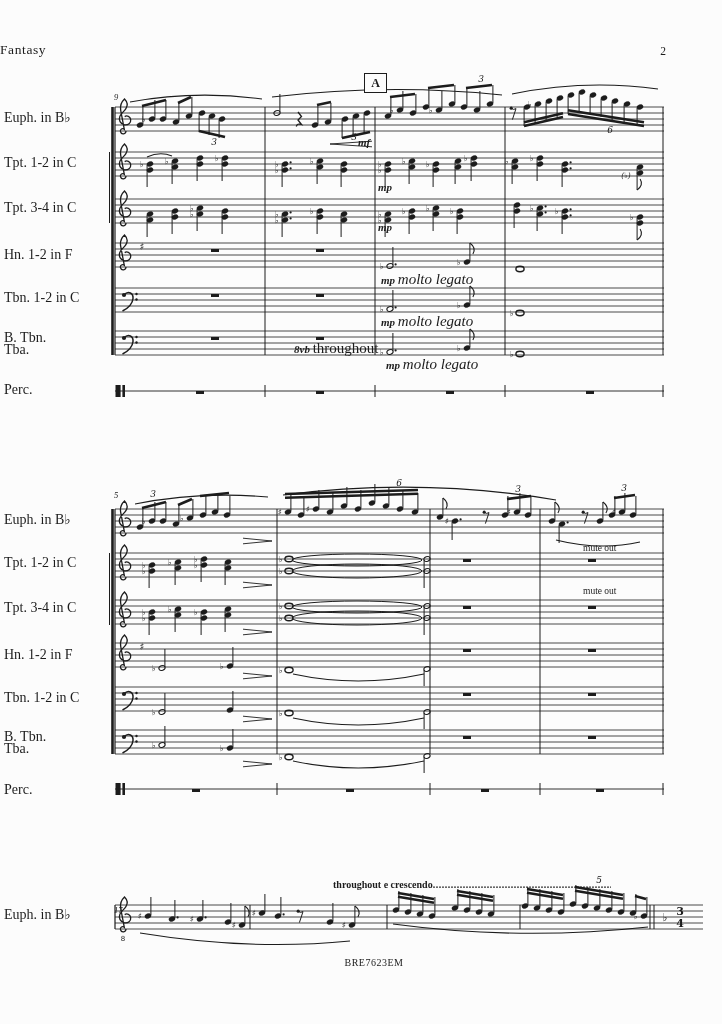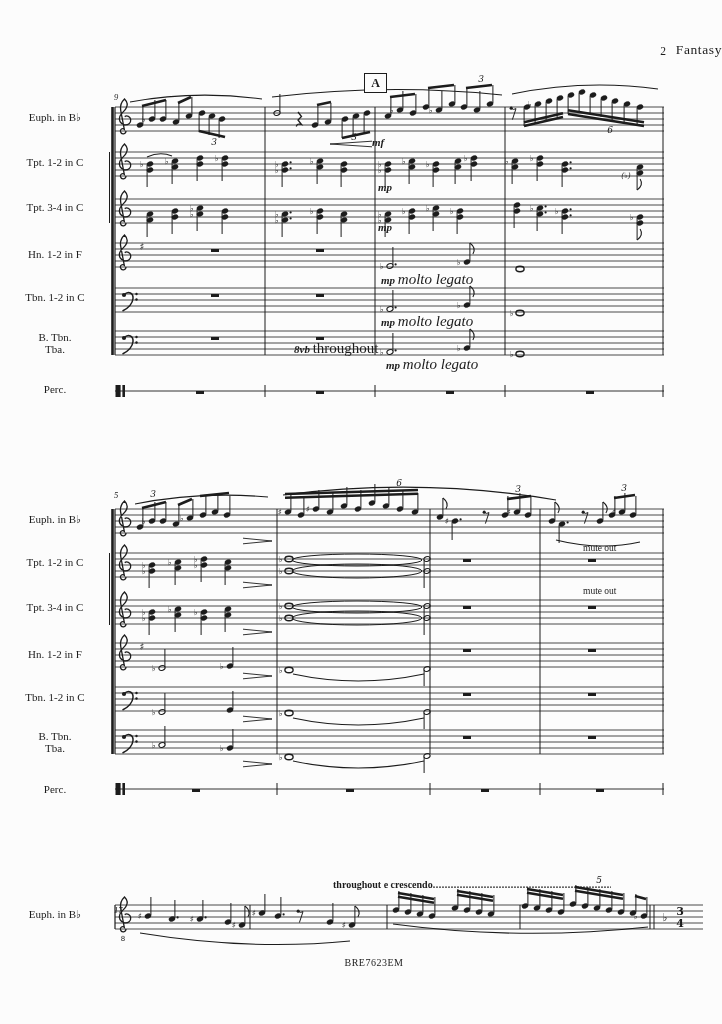--- a/index.html
+++ b/index.html
@@ -1,24 +1,24 @@
 <!DOCTYPE html>
 <html><head>
 <meta charset="utf-8">
 <style>
   html,body{margin:0;padding:0;background:#fcfcfc;}
   .sheet{position:relative;width:722px;height:1024px;background:#fcfcfc;overflow:hidden;
          font-family:"Liberation Serif","DejaVu Serif",serif;color:#1c1c1c;}
   .abs{position:absolute;}
-  .title{top:42px;left:0;width:722px;text-align:right;font-size:13.5px;letter-spacing:.6px;}
+  .title{top:42px;left:0;width:722px;text-align:left;font-size:13.5px;letter-spacing:.6px;}
   .pagenum{top:45px;left:648px;width:30px;text-align:center;font-size:11.5px;}
   .rehearsal{top:73px;left:364px;width:21px;height:18px;border:1.2px solid #1c1c1c;
              text-align:center;font-weight:bold;font-size:12px;line-height:18px;background:#fcfcfc;}
   .mnum{font-style:italic;font-size:8.5px;}
-  .ilabel{width:102px;text-align:center;font-size:11px;line-height:11px;}
+  .ilabel{width:102px;text-align:left;font-size:14px;line-height:11px;}
   .dyn{font-weight:bold;font-style:italic;font-size:11px;}
   .dyn .txt{font-weight:normal;font-style:italic;font-size:15px;}
   .plain{font-size:9.5px;margin-left:43px;}
   .accel{top:879px;left:333px;width:278px;white-space:nowrap;overflow:hidden;font-size:10px;font-weight:bold;}
   .accel .dots{font-weight:bold;letter-spacing:.5px;}
   .footer{top:957px;left:0;width:748px;text-align:center;font-size:10px;letter-spacing:.5px;}
   svg{position:absolute;top:0;left:0;}
 </style>
 </head>
 <body>
@@ -726,21 +726,21 @@
   <div class="abs ilabel" style="top:557px;left:4px">Tpt. 1-2 in C</div>
   <div class="abs ilabel" style="top:602px;left:4px">Tpt. 3-4 in C</div>
   <div class="abs ilabel" style="top:649px;left:4px">Hn. 1-2 in F</div>
   <div class="abs ilabel" style="top:692px;left:4px">Tbn. 1-2 in C</div>
   <div class="abs ilabel" style="top:731px;left:4px">B. Tbn.</div>
   <div class="abs ilabel" style="top:743px;left:4px">Tba.</div>
   <div class="abs ilabel" style="top:784px;left:4px">Perc.</div>
 
   <div class="abs ilabel" style="top:909px;left:4px">Euph. in B♭</div>
 
-  <div class="abs dyn" style="top:136px;left:372px">mf</div>
+  <div class="abs dyn" style="top:136px;left:358px">mf</div>
   <div class="abs dyn" style="top:181px;left:378px">mp</div>
   <div class="abs dyn" style="top:221px;left:378px">mp</div>
   <div class="abs dyn" style="top:271px;left:381px"><span>mp</span> <span class="txt">molto legato</span></div>
   <div class="abs dyn" style="top:313px;left:381px"><span>mp</span> <span class="txt">molto legato</span></div>
   <div class="abs dyn" style="top:356px;left:386px"><span>mp</span> <span class="txt">molto legato</span></div>
   <div class="abs dyn" style="top:340px;left:294px"><span>8vb</span> <span class="txt" style="font-style:normal">throughout</span></div>
 
   <div class="abs plain" style="top:543px;left:540px">mute out</div>
   <div class="abs plain" style="top:586px;left:540px">mute out</div>
 

